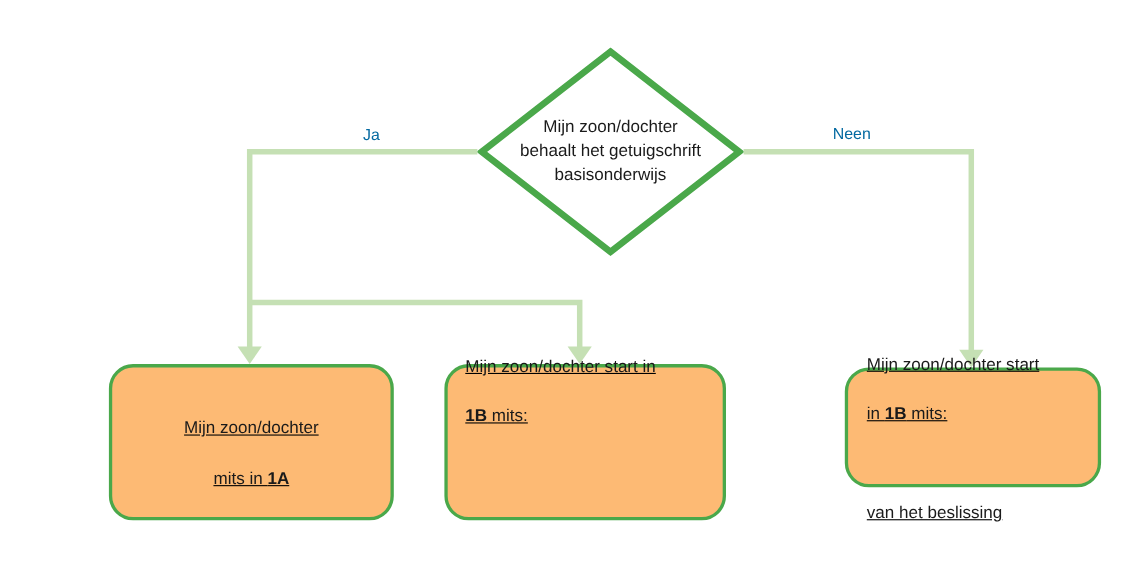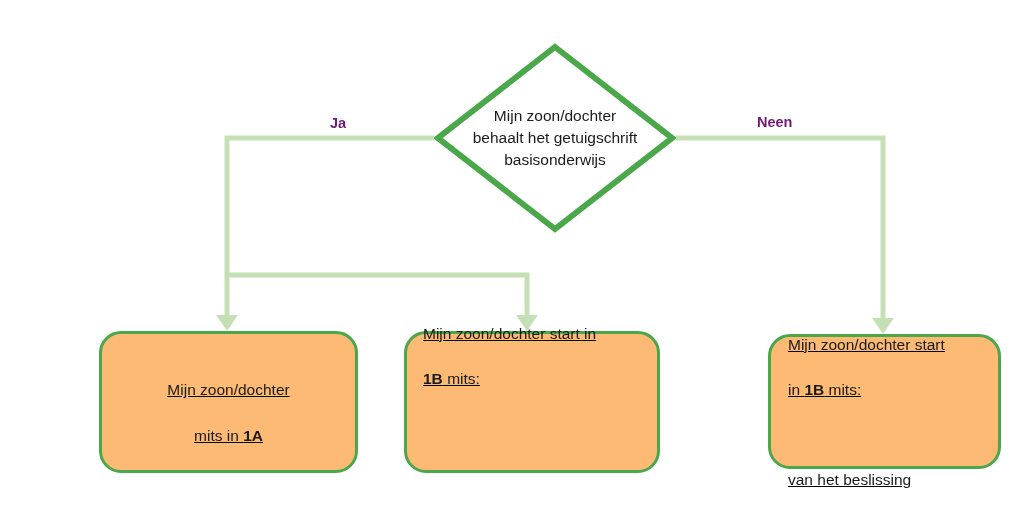--- a/index.html
+++ b/index.html
@@ -49,22 +49,22 @@
     font-size: 15.5px;
     line-height: 1.42;
     color: #1a1a1a;
     white-space: pre-line;
   }
 
   
   .edge-label {
     position: absolute;
     font-size: 14.5px;
-    font-weight: bold;
-    color: #701a75;
+    font-weight: normal;
+    color: #0369a1;
     white-space: nowrap;
   }
   #label-ja   { left: 330px; top: 115px; }
   #label-neen { left: 757px; top: 114px; }
 
   
   .box {
     position: absolute;
     box-sizing: border-box;
     border: 3px solid #4aa84a;
@@ -90,21 +90,21 @@
     padding: 0 14px;
   }
   #box-1b-left {
     left: 404px; top: 331px;  width: 256px;  height: 142px;
   }
   #box-1b-left .box-text {
     text-align: left;
     padding: 0 14px 0 16px;
   }
   #box-1b-right {
-    left: 768px; top: 334px;  width: 233px;  height: 135px;
+    left: 768px; top: 334px;  width: 233px;  height: 109px;
   }
   #box-1b-right .box-text {
     text-align: left;
     padding: 0 12px 0 17px;
   }
   .b { font-weight: bold; }
 </style>
 </head>
 <body>
 

